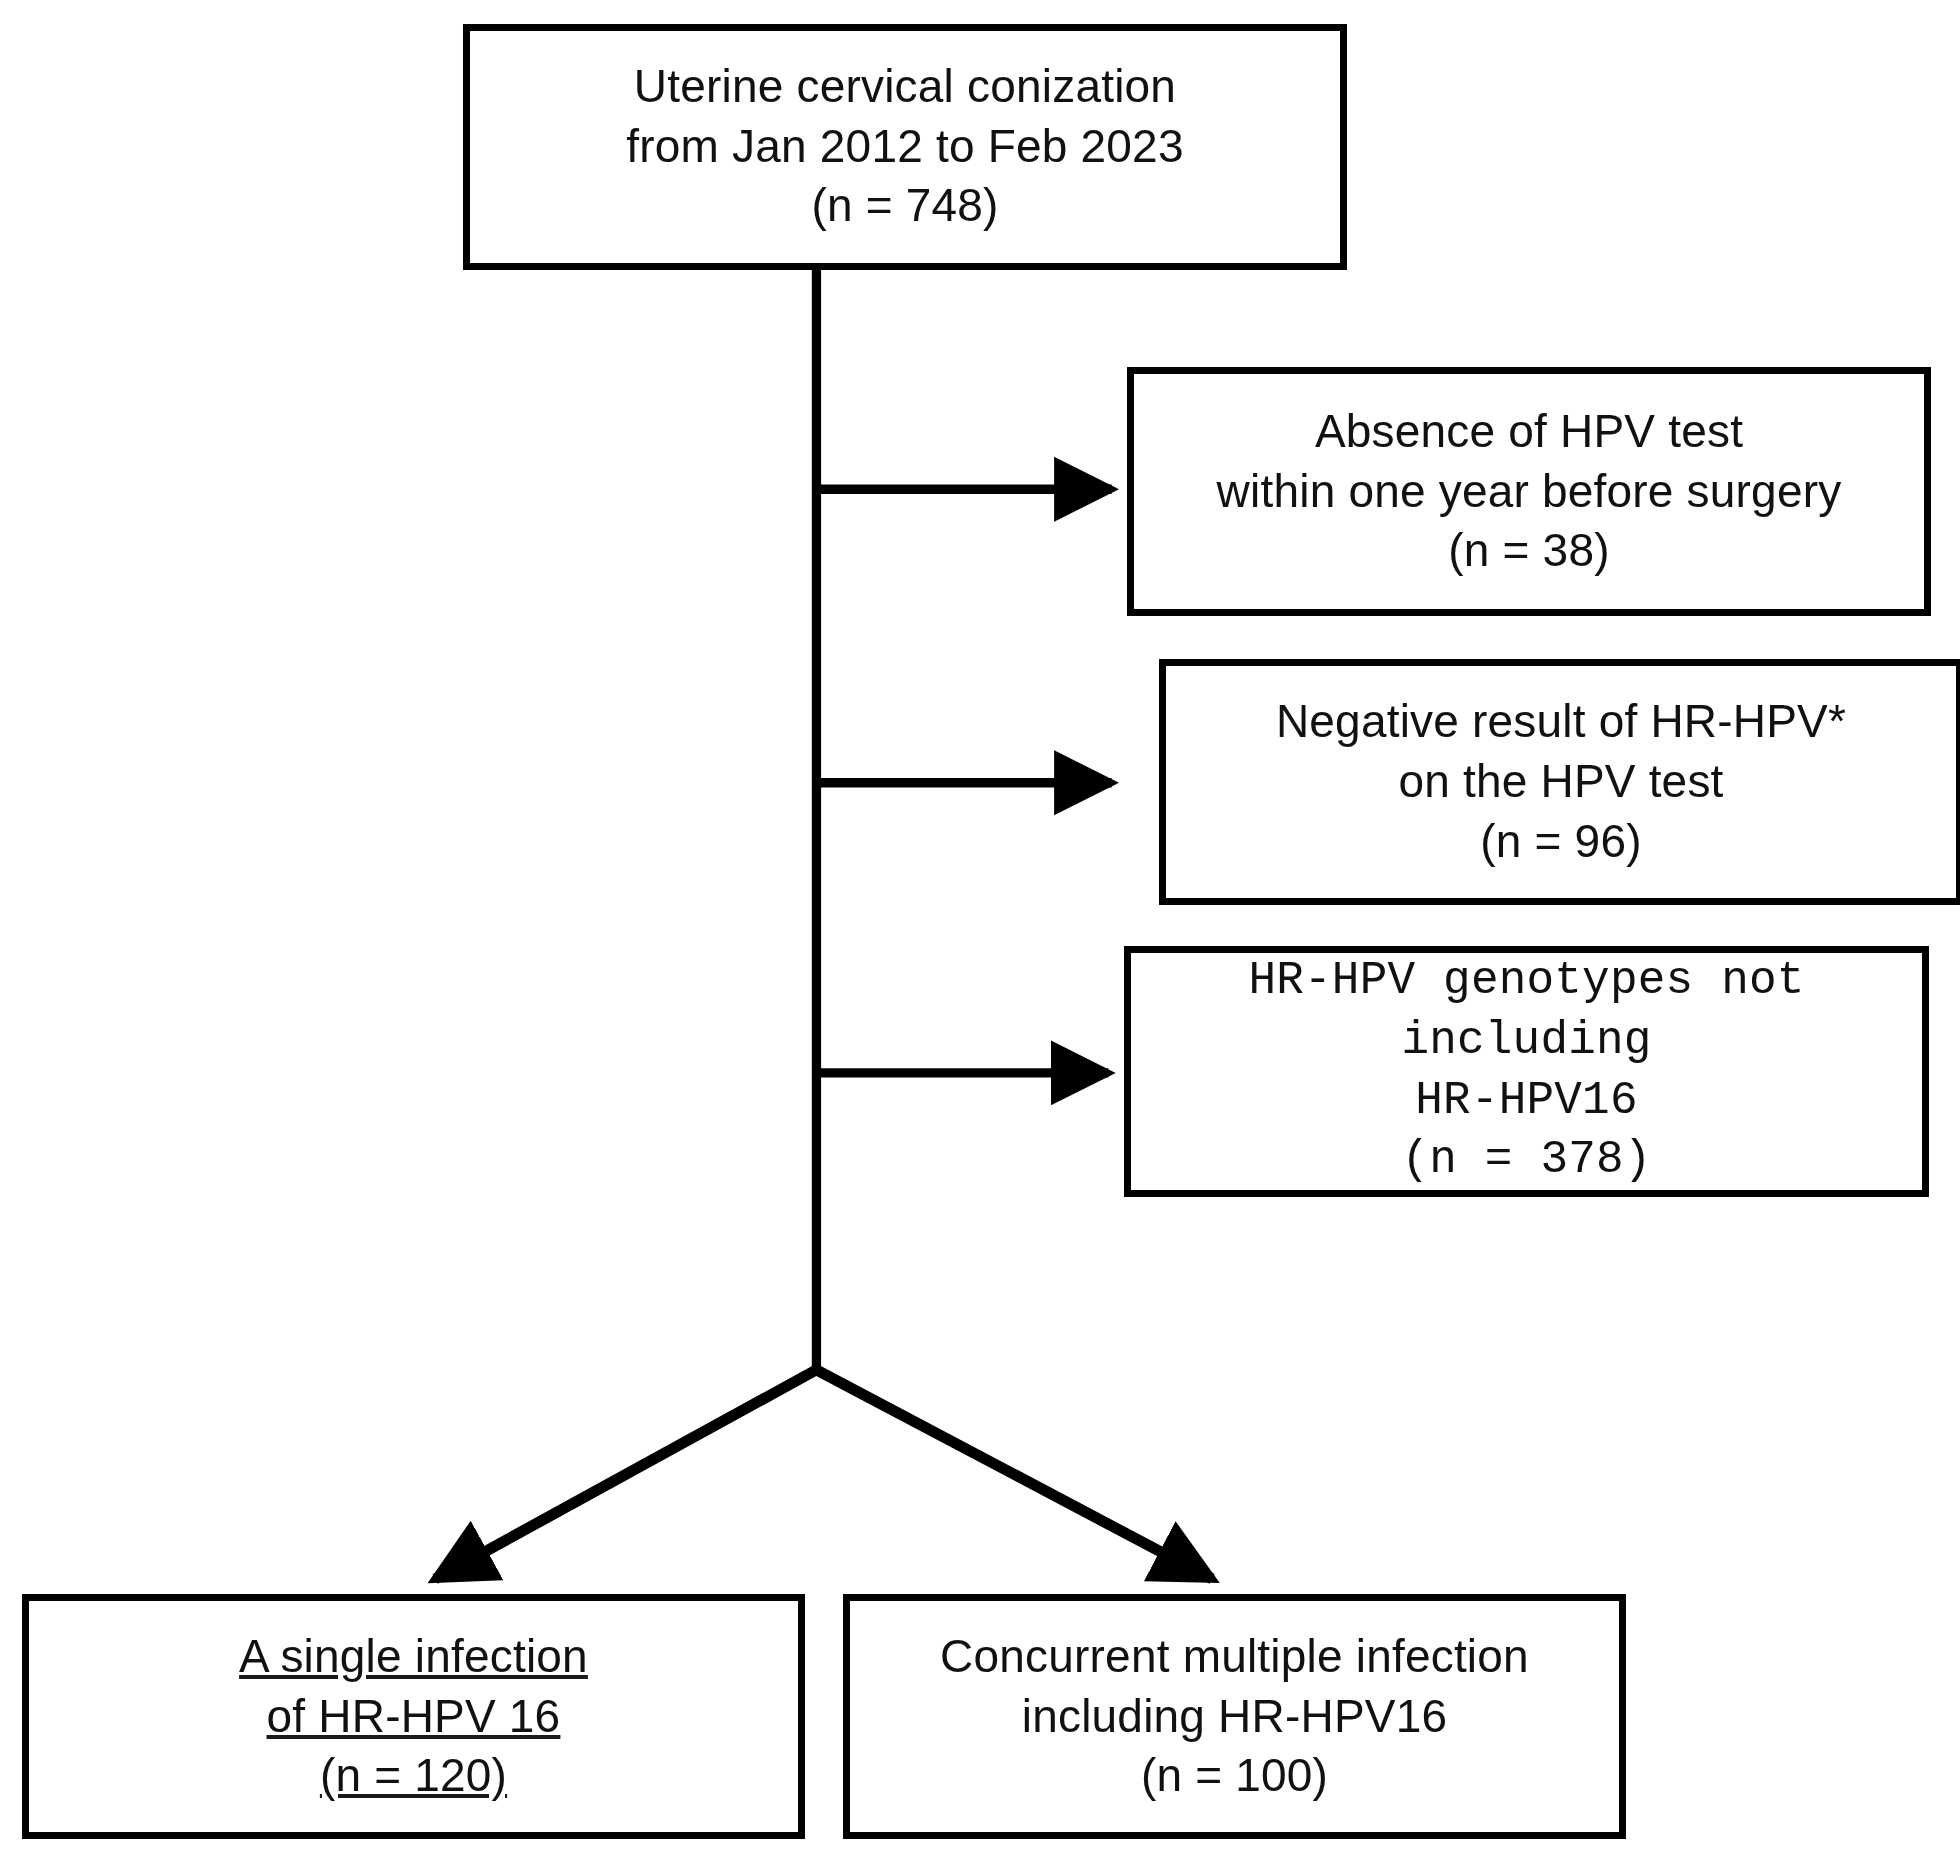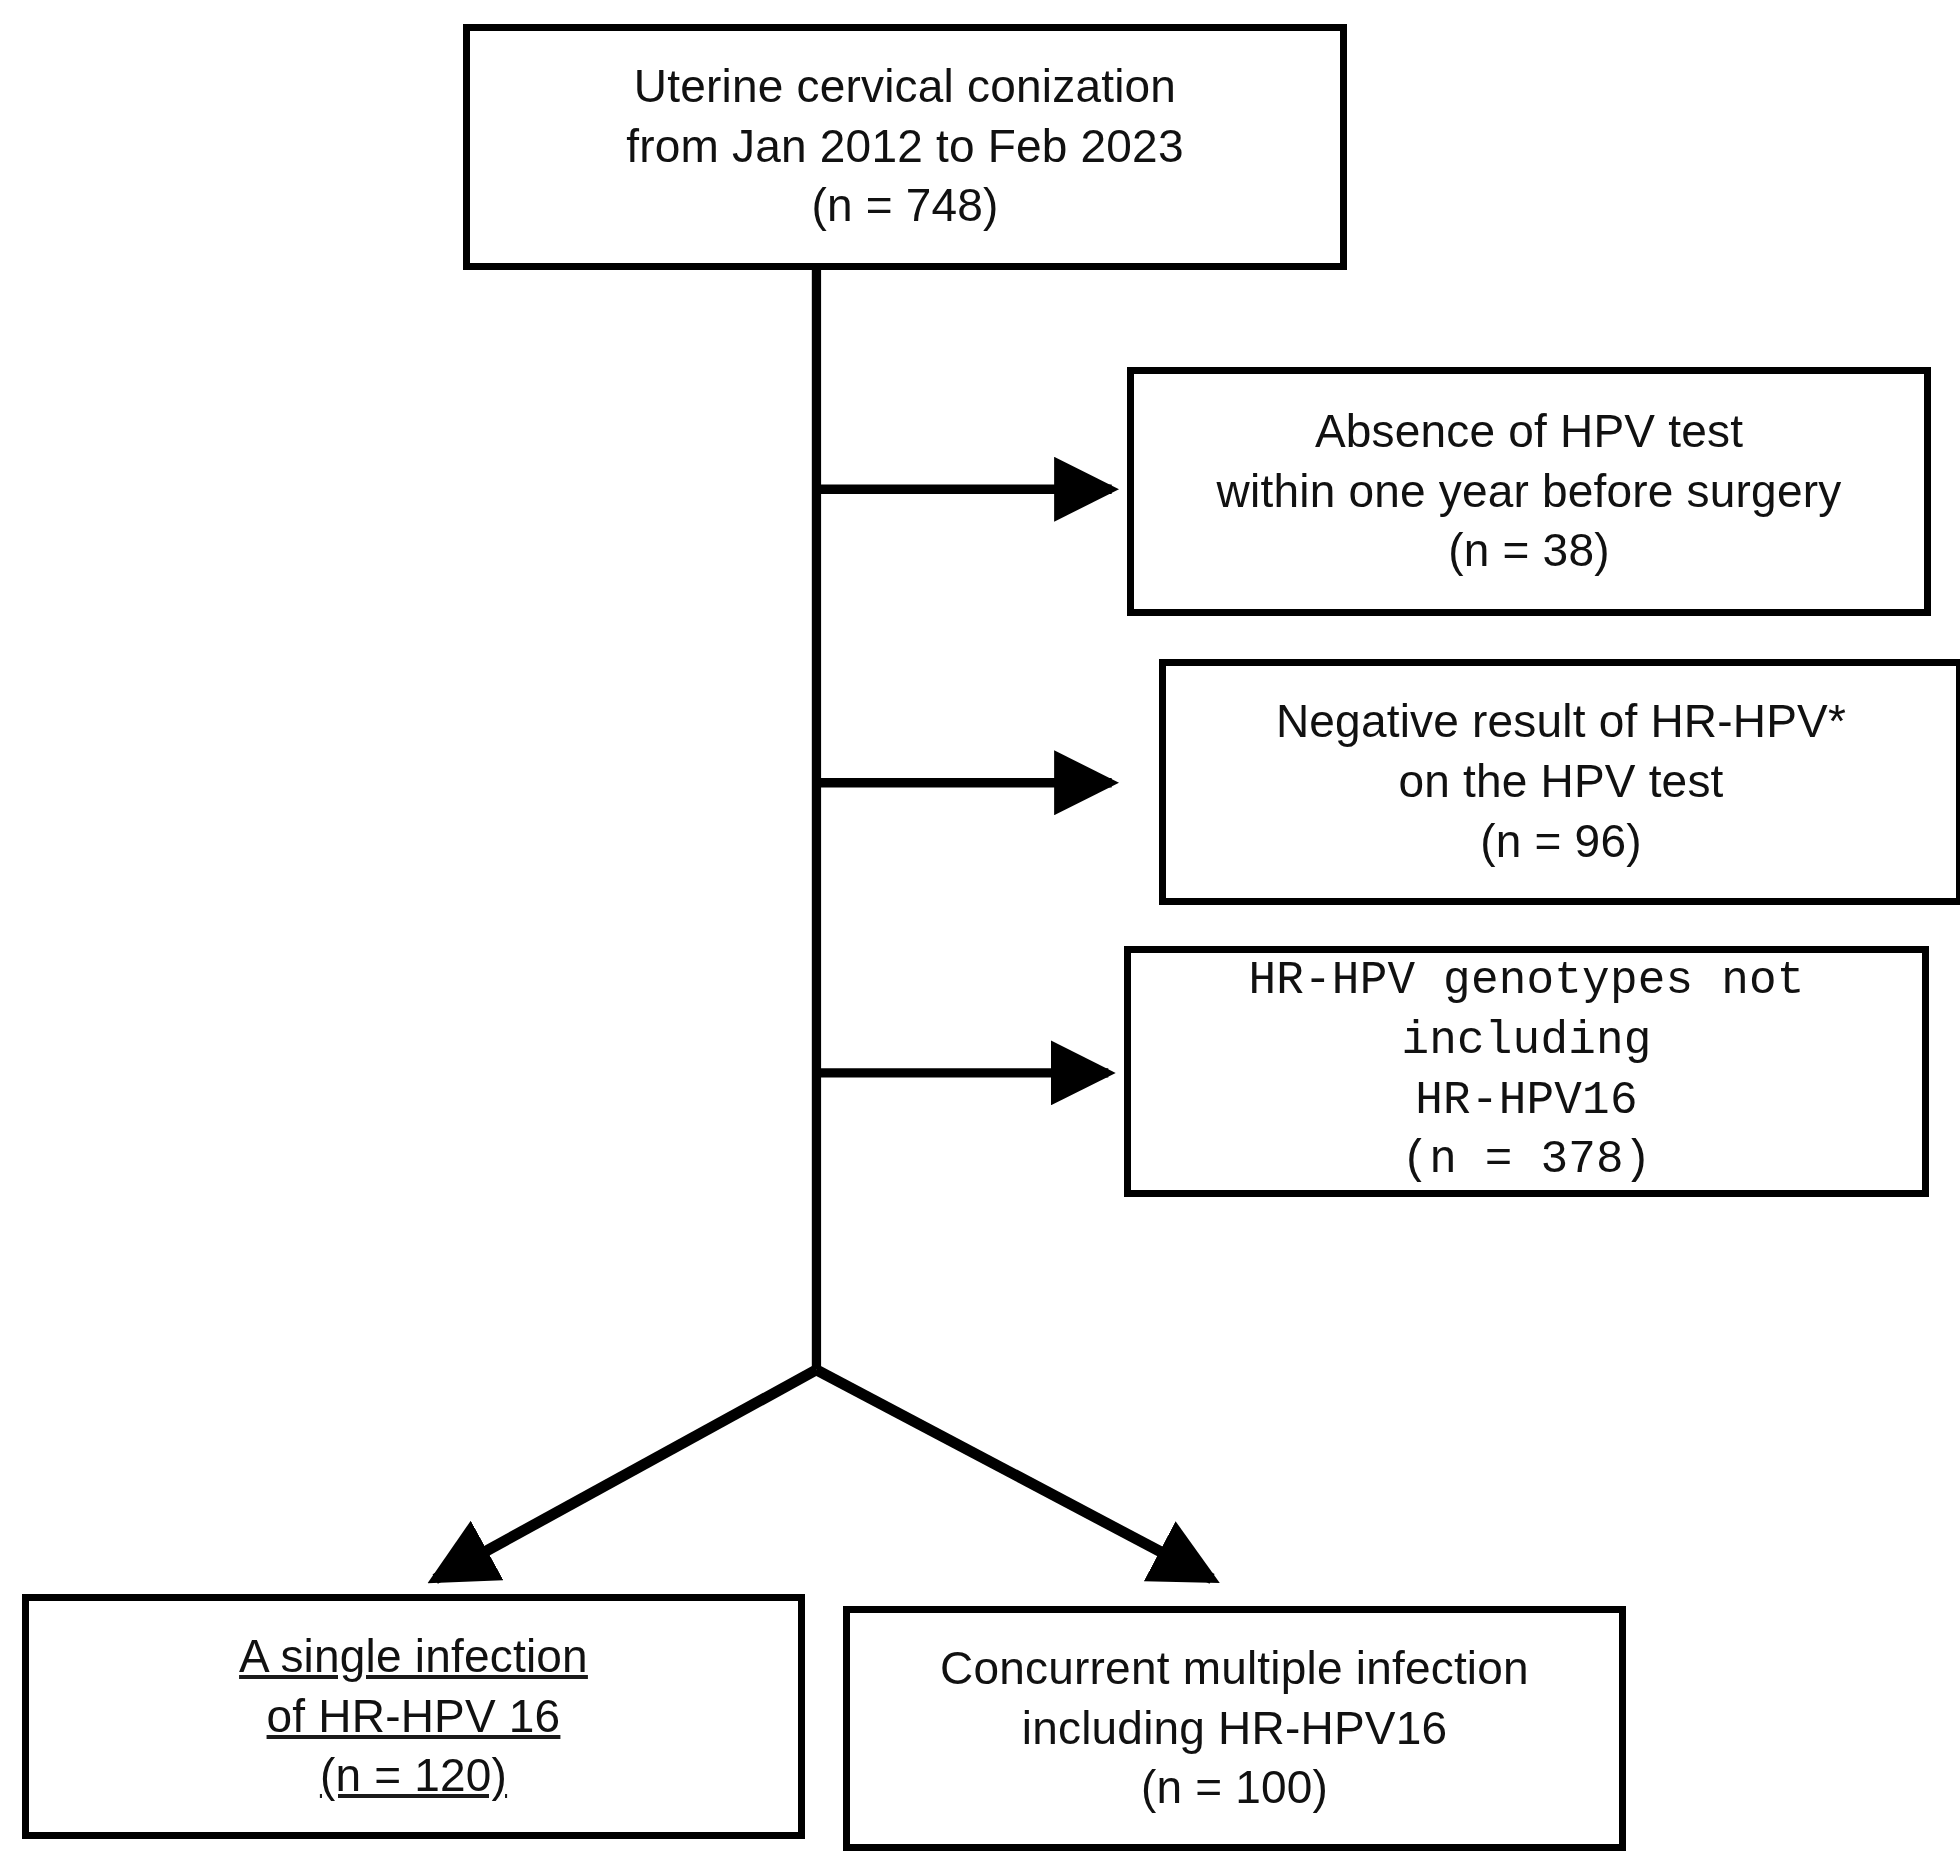--- a/index.html
+++ b/index.html
@@ -43,21 +43,21 @@
     color: #111111;
     white-space: pre-line;
     padding: 0 11.8px;
   }
   
   #node-top      { left: 415px;  top: 23.6px;   width: 884px;  height: 246px; margin-left: 48px; }
   #node-excl-1   { left: 1127px; top: 367px;  width: 804px;  height: 249px; }
   #node-excl-2   { left: 1127px; top: 659px;  width: 804px;  height: 246px; margin-left: 32px; }
   #node-excl-3   { left: 1124px; top: 946px; width: 805px;  height: 251px; font-family: Liberation Mono, monospace; }
   #node-single   { left: 22px;   top: 1594px; width: 783px;  height: 245px; text-decoration: underline; }
-  #node-multiple { left: 843px; top: 1594px; width: 783px;  height: 245px; margin-top: 12px; }
+  #node-multiple { left: 843px; top: 1594px; width: 783px;  height: 245px; }
 </style>
 </head>
 <body>
 
 <div id="flow-root">
 
   <svg id="connector-layer" viewBox="0 0 2325 2217" aria-hidden="true">
     <defs>
       <marker id="arrow-right" markerWidth="7" markerHeight="7" refX="6.2" refY="3.5" orient="auto" markerUnits="strokeWidth">
         <path d="M0,0 L7,3.5 L0,7 z" fill="#000000"></path>

